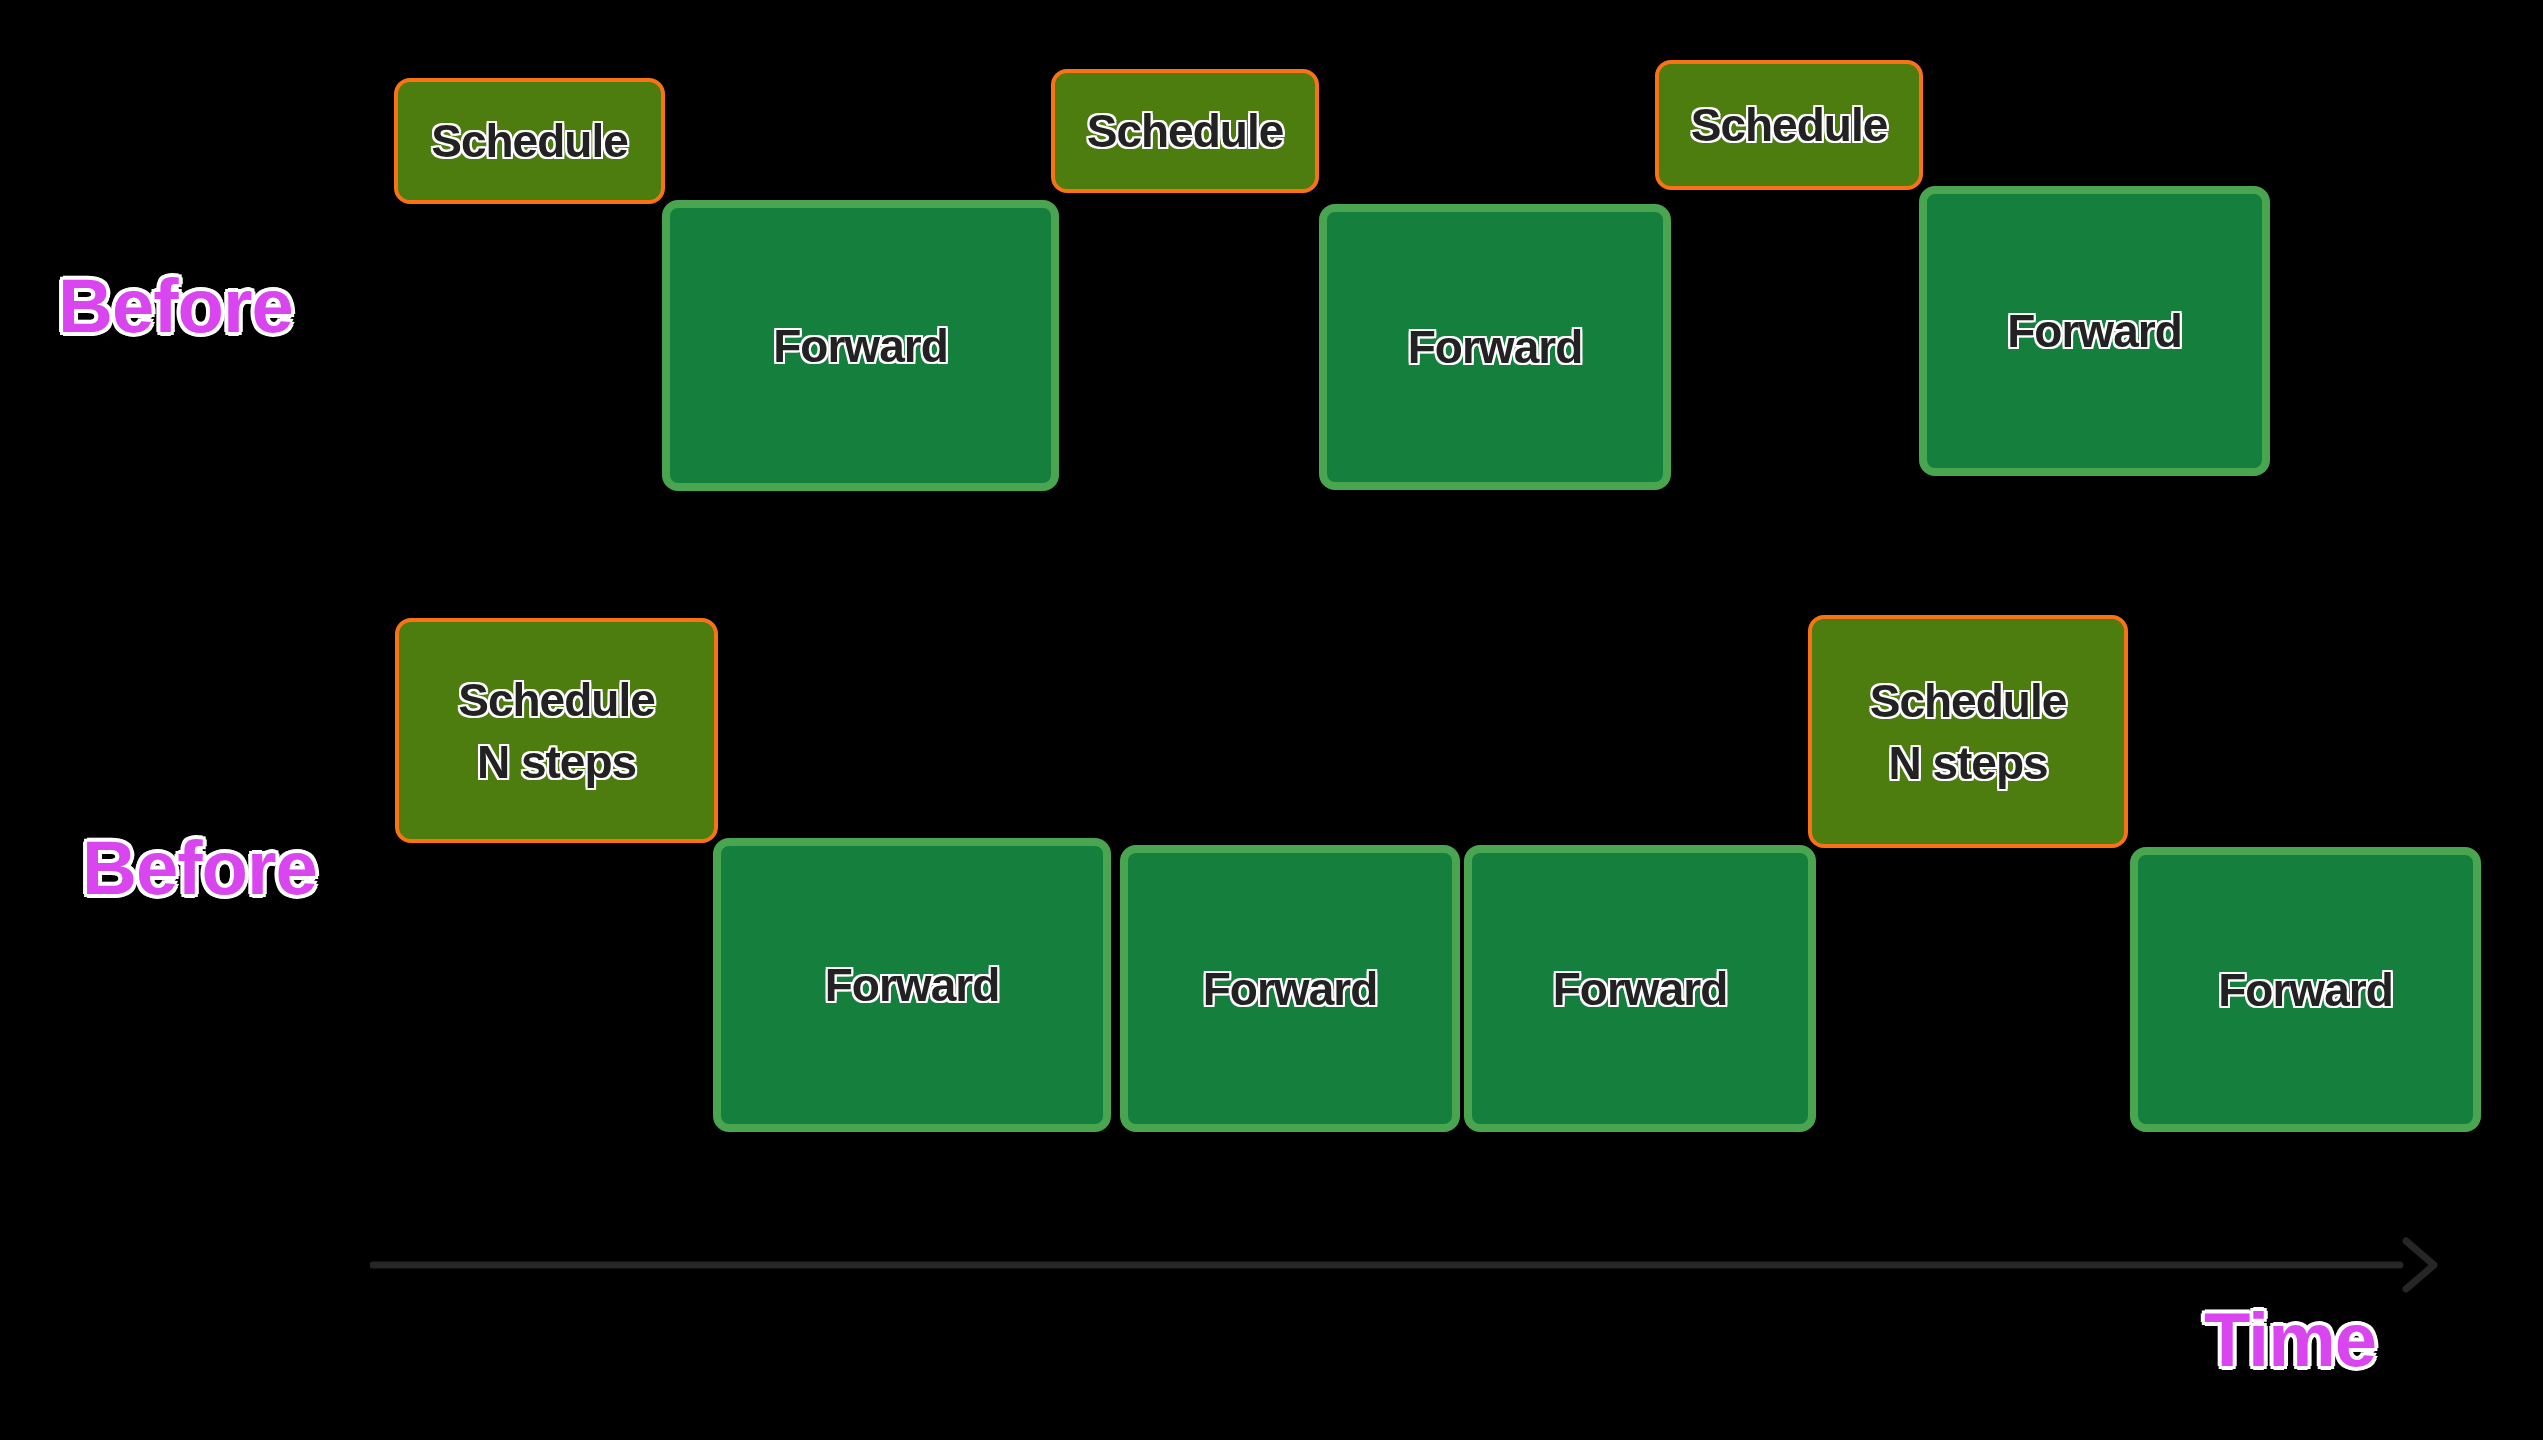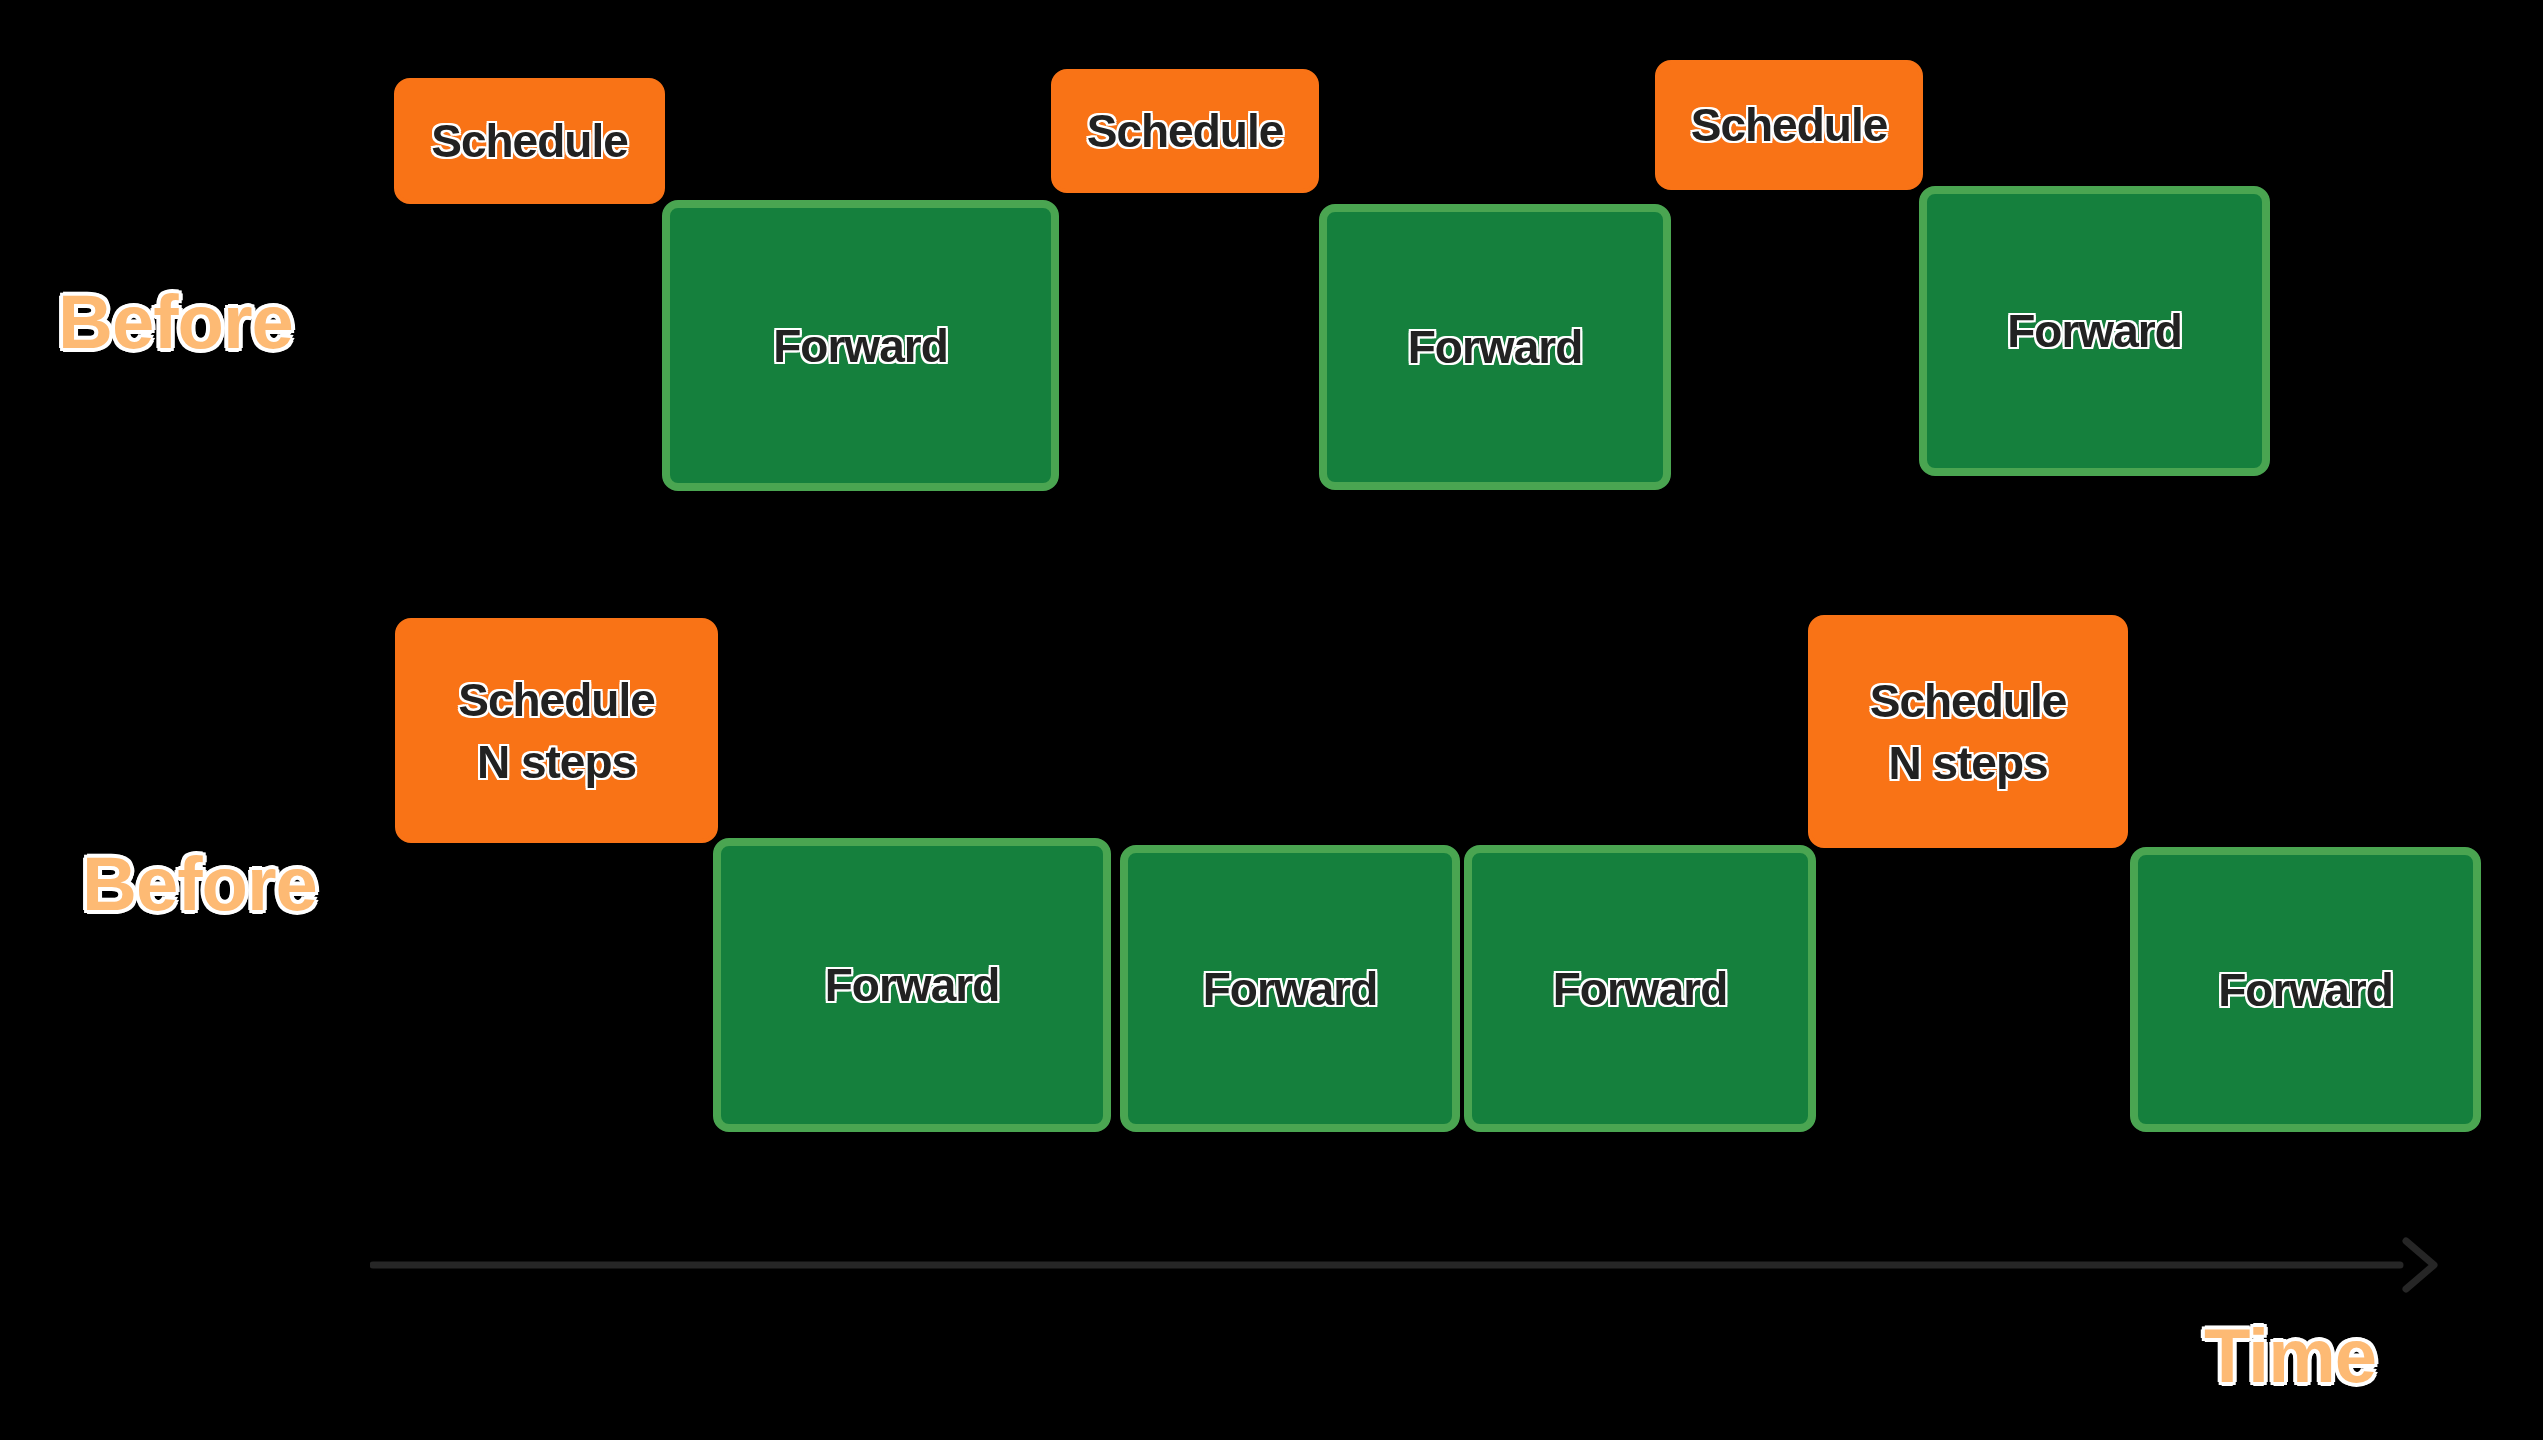--- a/index.html
+++ b/index.html
@@ -19,21 +19,21 @@
     position: absolute;
     box-sizing: border-box;
     border-radius: 16px;
     display: flex;
     flex-direction: column;
     align-items: center;
     justify-content: center;
     text-align: center;
   }
   .box.schedule {
-    background: #f97316;
+    background: #4d7c0f;
     border: 4px solid #f97316;
   }
   .box.forward {
     background: #15803d;
     border: 8px solid #4aa551;
   }
   .box-line {
     display: block;
     color: #222222;
     font-size: 46px;
@@ -42,32 +42,31 @@
     line-height: 62px;
     white-space: nowrap;
     text-shadow:
       2px 0 0 #ffffff, -2px 0 0 #ffffff,
       0 2px 0 #ffffff, 0 -2px 0 #ffffff,
       2px 2px 0 #ffffff, -2px 2px 0 #ffffff,
       2px -2px 0 #ffffff, -2px -2px 0 #ffffff;
   }
   .big-label {
     position: absolute;
-    color: #fdba74;
+    color: #d946ef;
     font-size: 76px;
     font-weight: 700;
     letter-spacing: -1px;
     line-height: 1.1;
     white-space: nowrap;
     text-shadow:
       4px 0 0 #ffffff, -4px 0 0 #ffffff,
       0 4px 0 #ffffff, 0 -4px 0 #ffffff,
       3px 3px 0 #ffffff, -3px 3px 0 #ffffff,
       3px -3px 0 #ffffff, -3px -3px 0 #ffffff;
-    margin-top: 16px;
   }
   .arrow-svg {
     position: absolute;
     left: 370px;
     top: 1231px;
   }
 </style>
 </head>
 <body>
 

